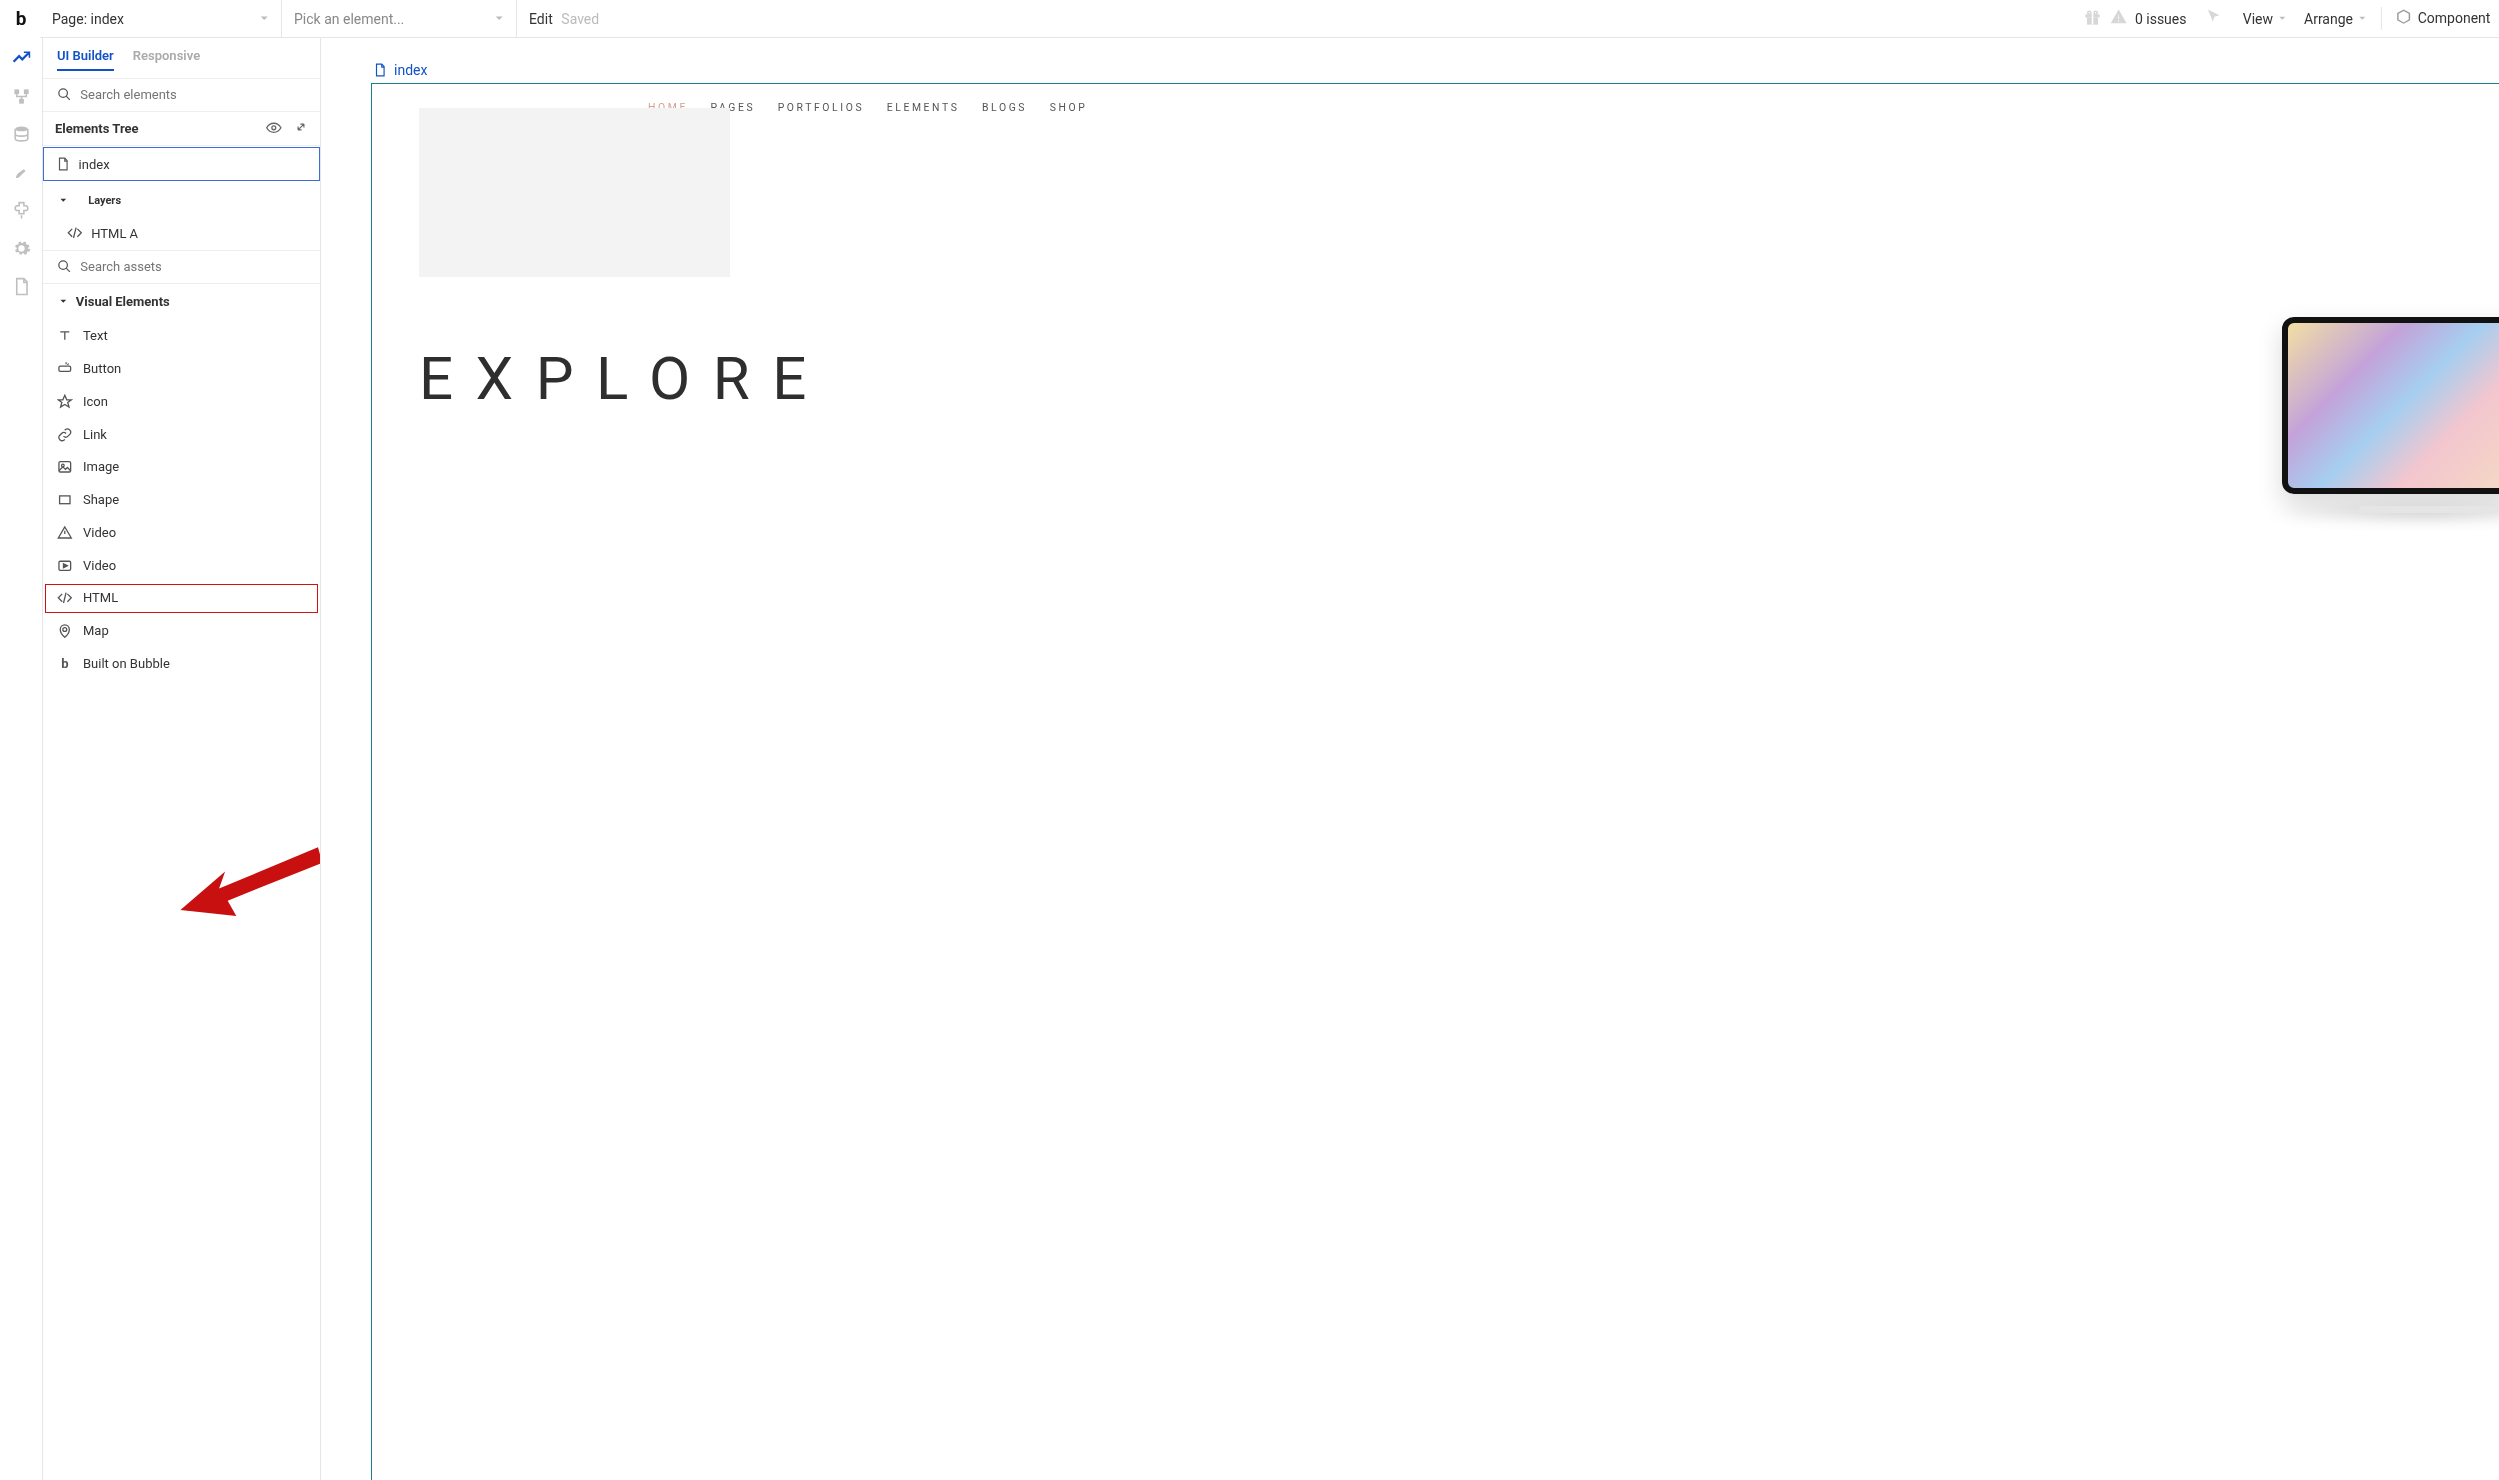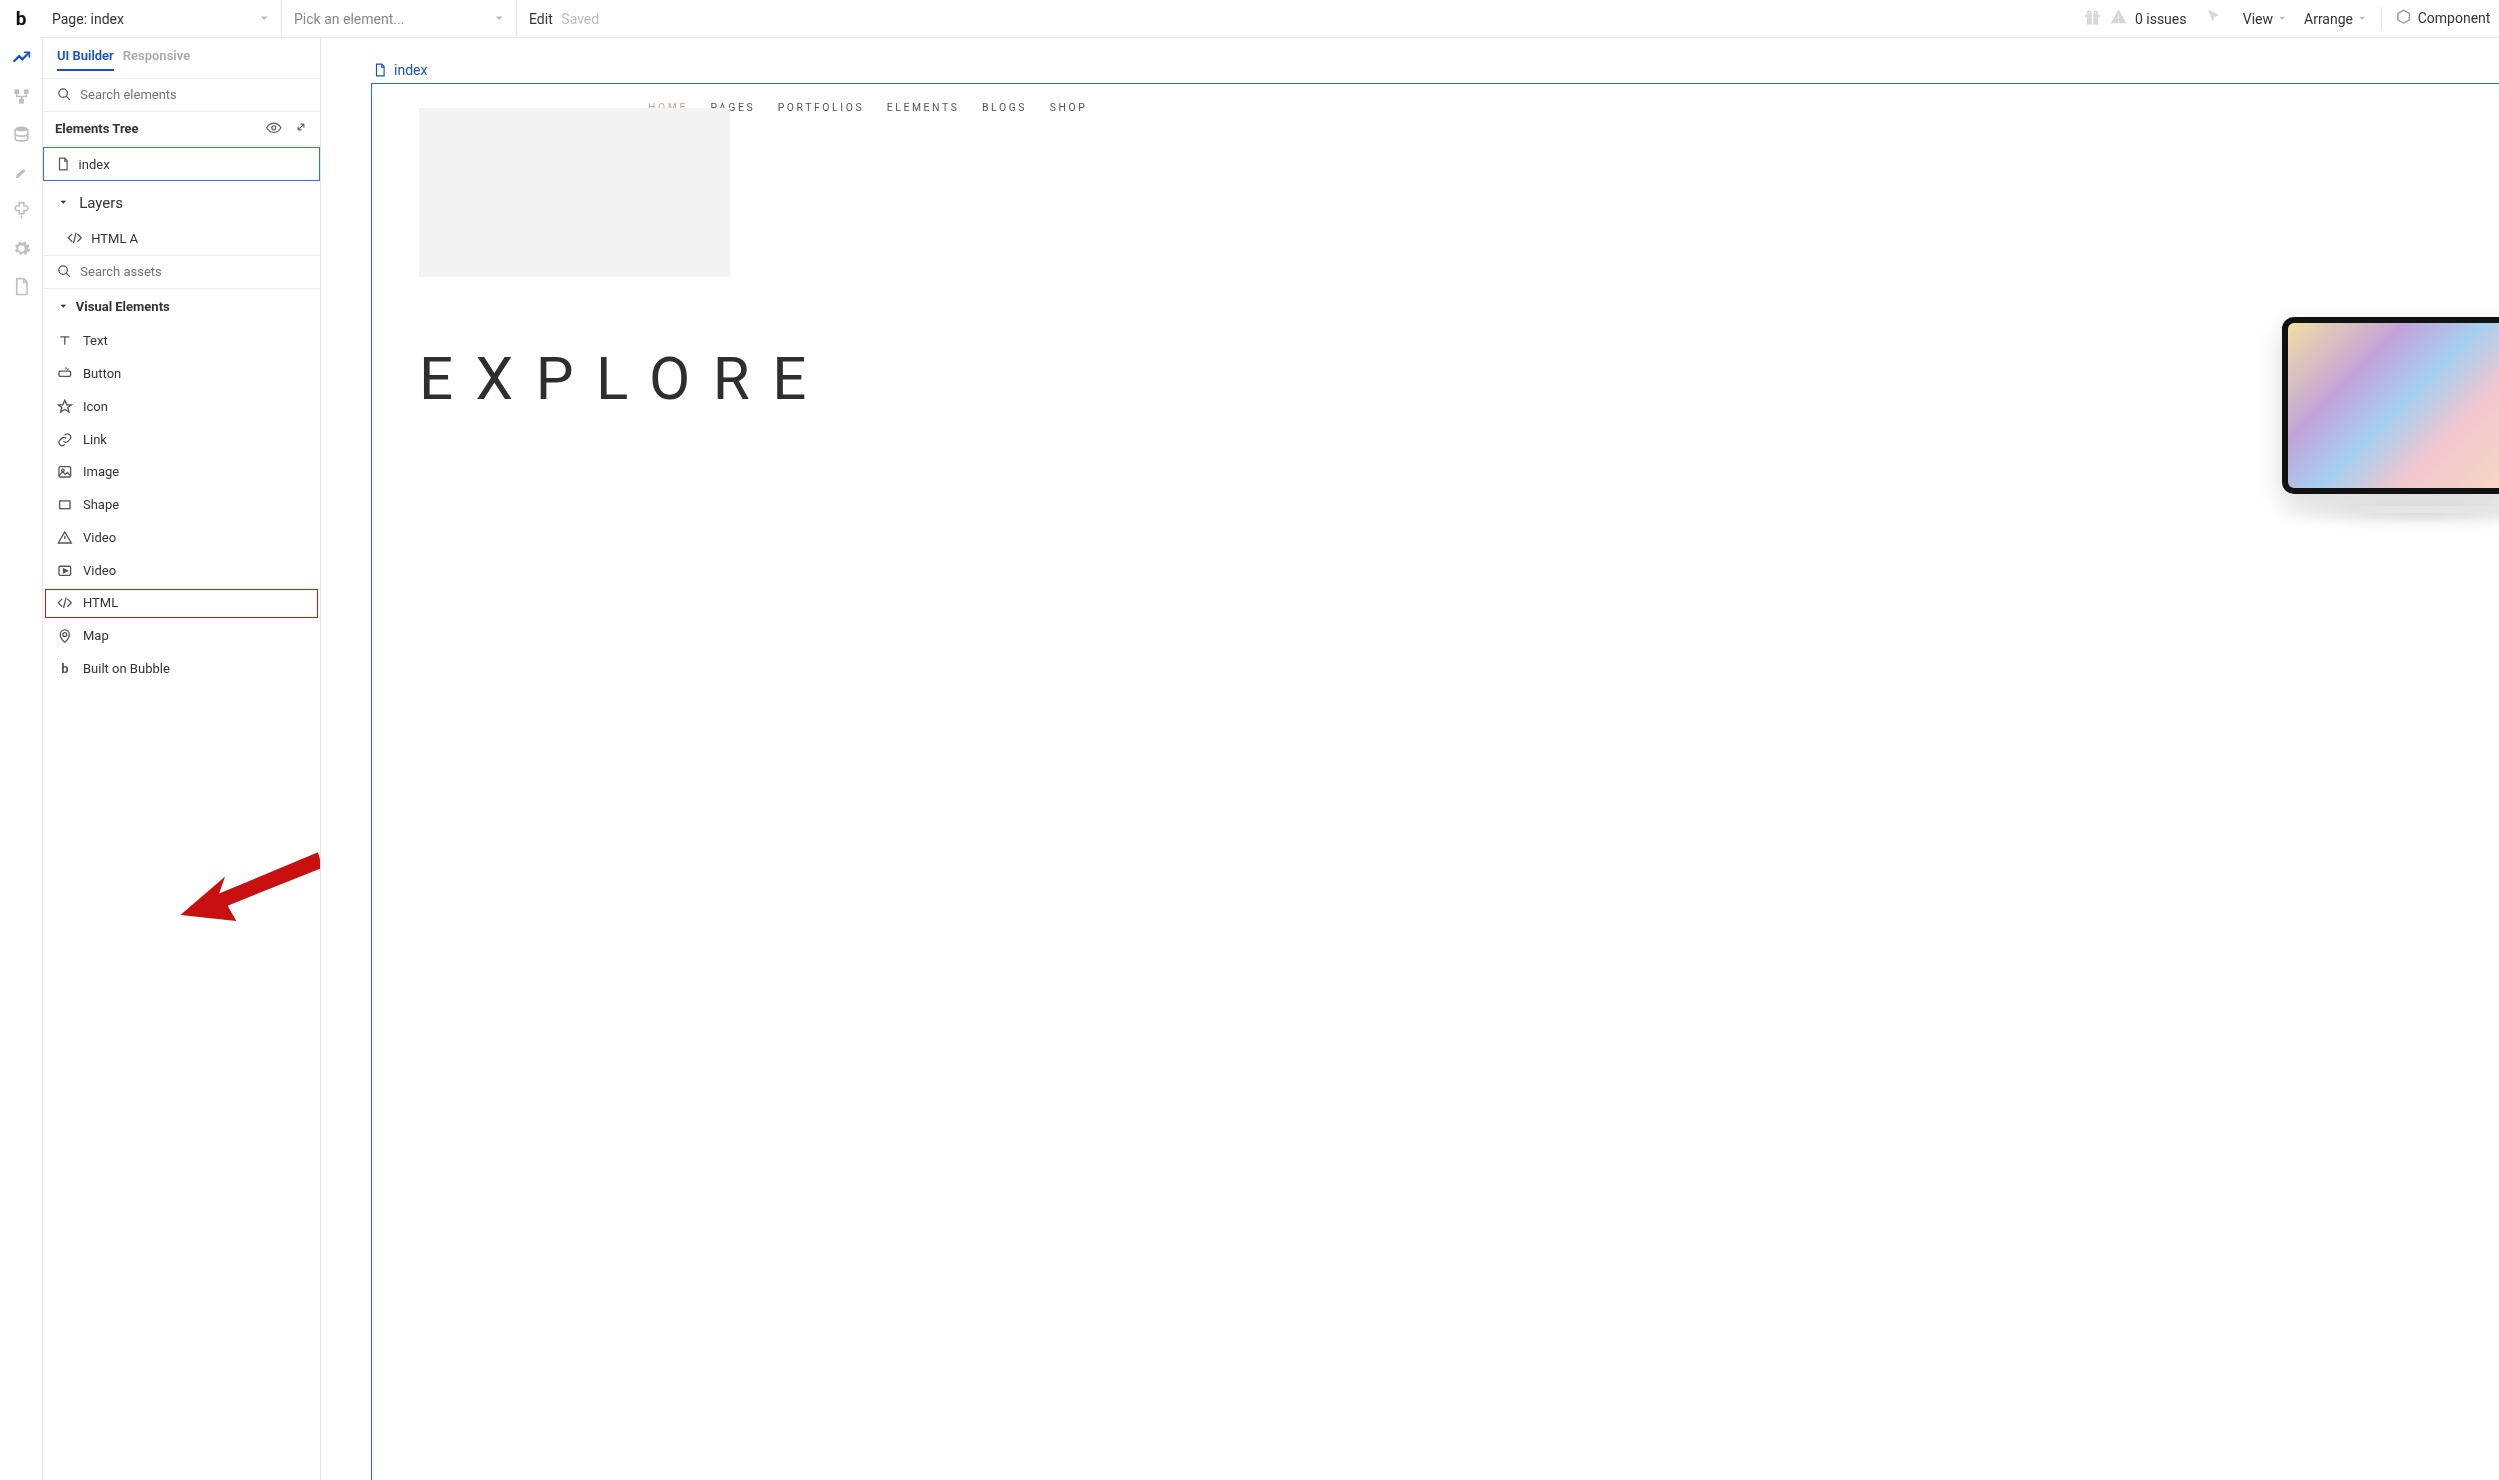--- a/index.html
+++ b/index.html
@@ -30,30 +30,30 @@
   .chev-sm { width: 8.6px; height: 8.6px; }
 
   
   .iconbar { width: 43px; flex: none; border-right: 0.9px solid #e6e6e6; display: flex; flex-direction: column; align-items: center; padding-top: 7px; gap: 19px; background: #fff; }
   .iconbar .logo { font-weight: 700; font-size: 19px; color: #111; }
   .iconbar .ic { width: 19px; height: 19px; color: #bfbfbf; display: flex; align-items: center; justify-content: center; }
   .iconbar .ic.active { color: #1152c9; }
 
   
   .leftpanel { width: 278px; flex: none; border-right: 0.9px solid #e6e6e6; margin-top: 38px; display: flex; flex-direction: column; overflow: hidden; }
-  .tabs { display: flex; gap: 9px; padding: 10.4px 14px 7px; border-bottom: 0.9px solid #eee; }
+  .tabs { display: flex; gap: 19px; padding: 10.4px 14px 7px; border-bottom: 0.9px solid #eee; }
   .tabs .tab { font-weight: 600; font-size: 13px; color: #aaa; padding-bottom: 5.2px; }
   .tabs .tab.active { color: #1152c9; border-bottom: 2.6px solid #1152c9; }
   .search-row { display: flex; gap: 8.6px; padding: 8.6px 14px; border-bottom: 0.9px solid #eee; color: #999; }
   .search-row input { border: none; outline: none; font-size: 13px; flex: 1; color: #333; }
   .tree-head { display: flex; align-items: center; justify-content: space-between; padding: 8.6px 12px; border-bottom: 0.9px solid #eee; }
   .tree-head .title { font-weight: 700; font-size: 13px; }
   .tree-head .icons { display: flex; gap: 12px; color: #666; }
   .tree-node { display: flex; align-items: center; gap: 8.6px; padding: 8.6px 12px; border: 0.9px solid #3b6fd6; margin: 1.7px 0; font-size: 13px; }
-  .grp { display: flex; align-items: center; gap: 12px; padding: 10.4px 15.6px; font-weight: 400; font-size: 15px; }
+  .grp { display: flex; align-items: center; gap: 21px; padding: 10.4px 15.6px; font-weight: 700; font-size: 11px; }
   .grp .tri { width: 8.6px; height: 8.6px; }
   .tree-item { display: flex; align-items: center; gap: 8.6px; padding: 8.6px 24px; font-size: 13px; }
   .section-head { display: flex; align-items: center; gap: 8.6px; padding: 10.4px 15.6px; font-weight: 700; font-size: 13px; border-top: 0.9px solid #eee; }
   .elist { position: relative; }
   .eitem { display: flex; align-items: flex-start; gap: 10.4px; padding: 8.6px 14px; font-size: 13px; }
   .eitem .eicon { width: 15.6px; height: 15.6px; color: #555; display: flex; align-items: center; justify-content: center; }
   .eitem.highlight { outline: 1.7px solid #d11313; outline-offset: -3.5px; }
 
   
   .red-arrow { position: absolute; left: 137px; top: 517px; width: 147px; height: 86px; pointer-events: none; }

